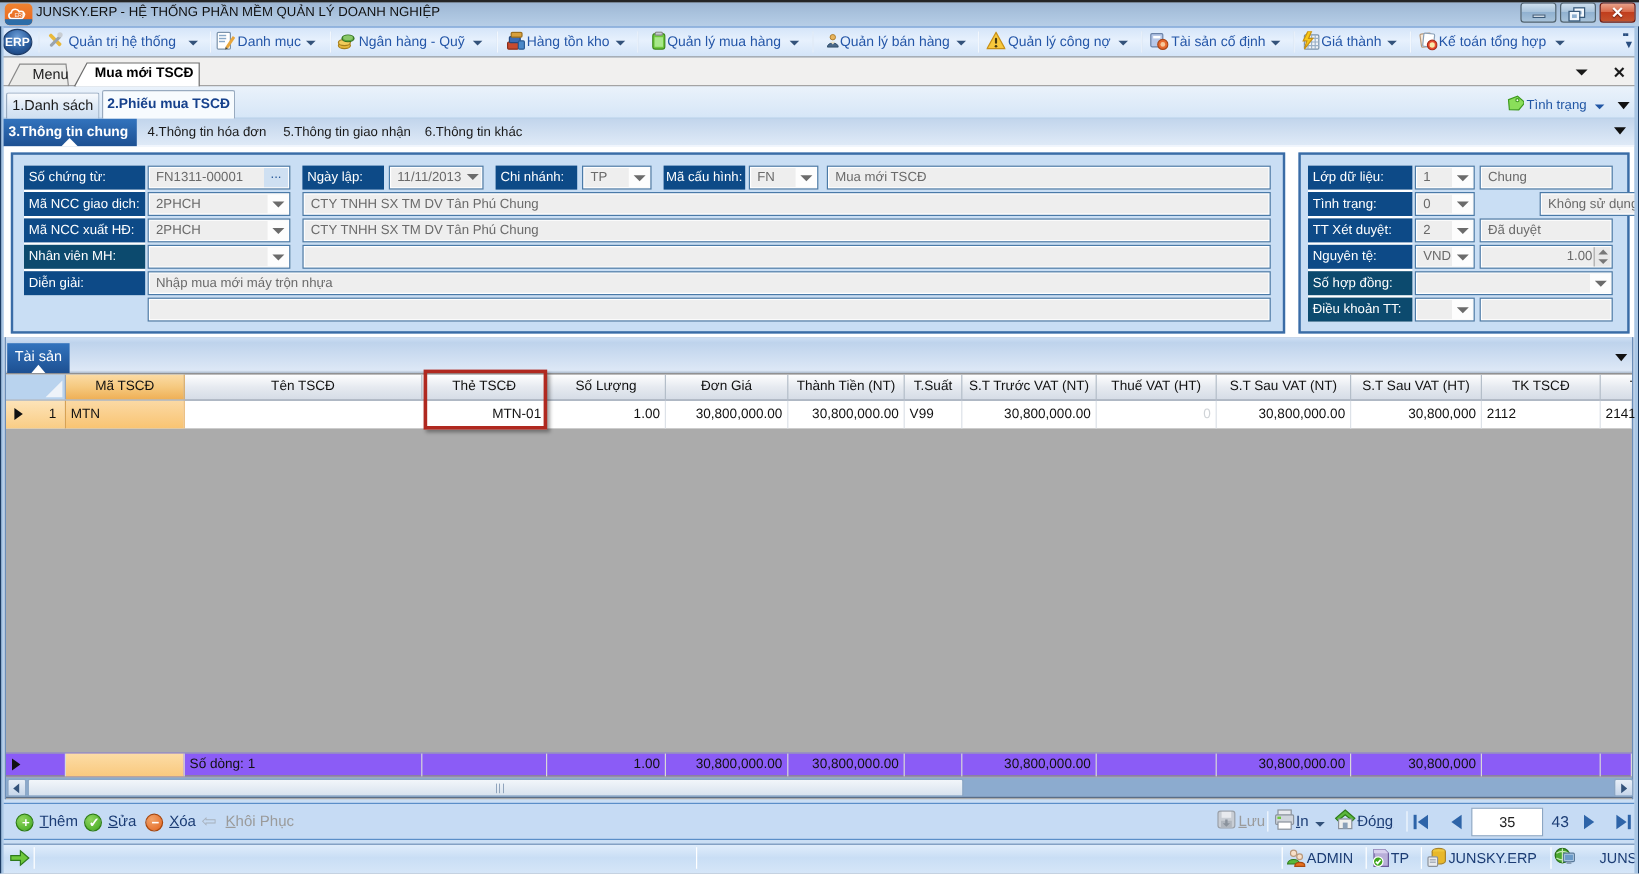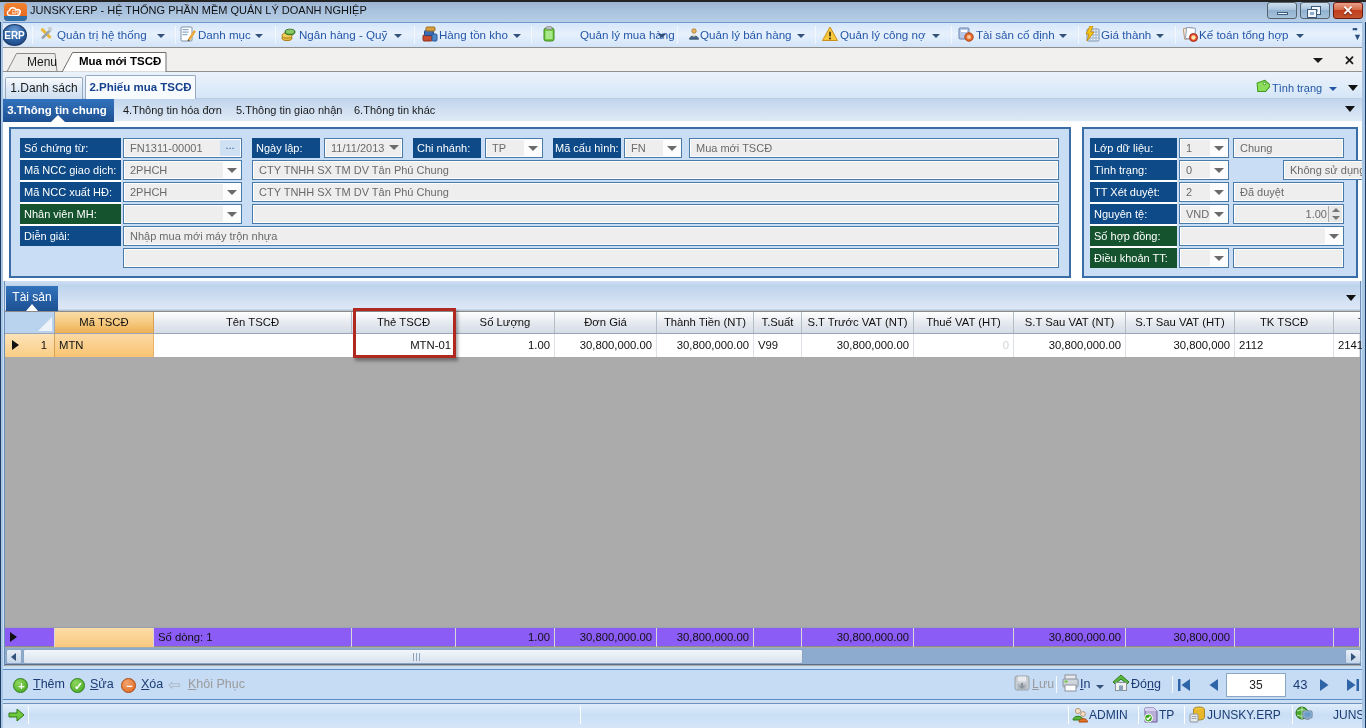--- a/index.html
+++ b/index.html
@@ -44,21 +44,21 @@
 .t3i { top:104px; font-size:11px; color:#1a1a1a; }
 #tr3-arrow { left:1345px; top:106px; width:0; height:0; border-left:5px solid transparent; border-right:5px solid transparent; border-top:6px solid #111; }
 
 #formarea { left:3px; top:122px; width:1359px; height:159px; background:#ffffff; }
 .panel { position:absolute; border:2px solid #3a6ca6; background:#c9def4; }
 #labelcolL { left:20px; top:138px; width:101px; height:108px; background:#fff; }
 #labelcolR { left:1090px; top:138px; width:87px; height:130px; background:#fff; }
 #panelL { left:9px; top:127px; width:1062px; height:151px; }
 #panelR { left:1082px; top:127px; width:276px; height:151px; }
 .flabel { position:absolute; background:#0d4a87; color:#fff; font-size:11px; line-height:20px; padding-left:4px; height:20px; }
-.flabel.lite { background:#14532d; }
+.flabel.lite { background:#0c4a6e; }
 .finput { position:absolute; background:#eeeeee; border:1px solid #4a7aa8; box-shadow:inset 0 0 0 1px #ffffff; height:20px; font-size:11px; color:#6a6a6a; line-height:18px; padding-left:6px; white-space:nowrap; overflow:hidden; }
 .ddarrow { position:absolute; right:1px; top:1px; width:17px; height:16px; background:#fdfdfd; }
 .ddarrow:after { content:""; position:absolute; left:4px; top:6px; border-left:5px solid transparent; border-right:5px solid transparent; border-top:5px solid #6b6b6b; }
 
 #gridwrap { left:4px; top:281px; width:1357px; height:385px; border-left:1px solid #6b8eb8; border-right:1px solid #6b8eb8; background:#ababab; }
 #gridtabrow { left:0px; top:0px; width:1355px; height:30px; background:linear-gradient(#cfe0f5,#bed3ec 15%,#dde8f6 92%,#a9b8ca); }
 #gtab { left:1px; top:5px; width:52px; height:25px; background:linear-gradient(#3273bd,#1d5092); color:#fff; font-size:12px; text-align:center; line-height:23px; }
 #gtab-notch { left:21px; top:23px; width:0; height:0; border-left:6px solid transparent; border-right:6px solid transparent; border-bottom:7px solid #fff; }
 #gridarrow { left:1341px; top:14px; width:0; height:0; border-left:5px solid transparent; border-right:5px solid transparent; border-top:6px solid #111; }
 #ghead { left:0; top:30px; width:1355px; height:23px; overflow:hidden; background:linear-gradient(#ffffff,#e6eaf0 50%,#d5dce6); border-top:1px solid #8a8a8a; border-bottom:1px solid #98a6b8; }
@@ -173,21 +173,21 @@
     <rect x="10" y="8" width="5" height="7" rx="1" fill="#4a88c8" stroke="#2a5a94"></rect>
   </svg>
 <div class="mitem abs" style="left:439px;">Hàng tồn kho</div>
 <div class="marr abs" style="left:513px;"></div>
 <div class="msep abs" style="left:531px;"></div>
 <svg class="abs mico" style="left:541px;" viewBox="0 0 16 16">
     <rect x="3" y="2" width="10" height="13" rx="2" fill="#6ec83c" stroke="#3e8a1e"></rect>
     <rect x="5" y="0.8" width="6" height="2.5" rx="1" fill="#c8cdd2" stroke="#888"></rect>
     <rect x="4.5" y="5" width="7" height="8" fill="#a8e88a"></rect>
   </svg>
-<div class="mitem abs" style="left:536px;padding-left:44px;">Quản lý mua hàng</div>
+<div class="mitem abs" style="left:556px;">Quản lý mua hàng</div>
 <div class="marr abs" style="left:658px;"></div>
 <div class="msep abs" style="left:677px;"></div>
 <svg class="abs mico" style="left:688px;width:12px;" viewBox="0 0 16 16">
     <circle cx="8" cy="4" r="3" fill="#e8b45c" stroke="#a87828"></circle>
     <path d="M2 15 C2 9 14 9 14 15 Z" fill="#4a6888" stroke="#2a4a66"></path>
     <path d="M5 9 L8 12 L11 9" fill="#e8e0c8"></path>
   </svg>
 <div class="mitem abs" style="left:700px;">Quản lý bán hàng</div>
 <div class="marr abs" style="left:797px;"></div>
 <div class="msep abs" style="left:815px;"></div>

